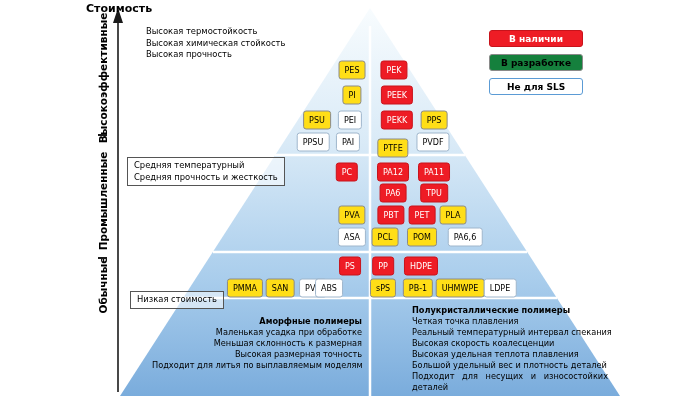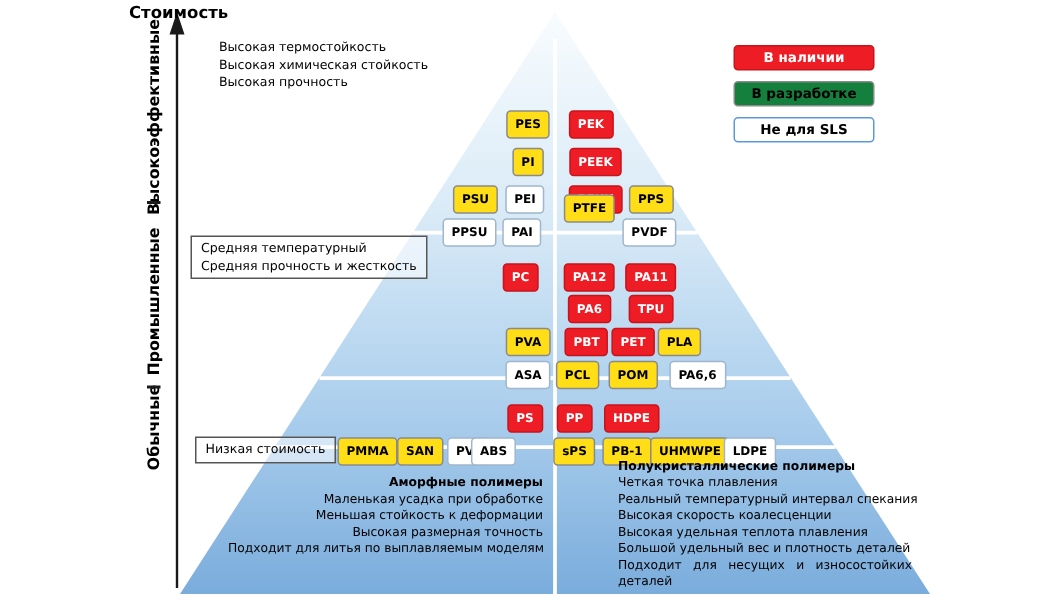--- a/index.html
+++ b/index.html
@@ -8,22 +8,22 @@
     font-family:"DejaVu Sans","Liberation Sans",sans-serif;color:#000;
   }
   .pyramid-svg{position:absolute;left:0;top:0;}
   .page-title{position:absolute;left:86px;top:2px;font-size:11px;font-weight:bold;text-align:center;}
   .tier-label{position:absolute;transform:translate(-50%,-50%) rotate(-90deg);
     font-size:10.5px;font-weight:bold;white-space:nowrap;}
   .tick{position:absolute;width:9px;height:2px;background:#1a1a1a;}
   .notes{position:absolute;font-size:8.4px;line-height:11.5px;}
   .notes .item{white-space:nowrap;}
   .notes.boxed{border:1px solid #555;background:rgba(255,255,255,0.55);padding:2px 6px;}
-  .chip{position:absolute;transform:translate(-50%,-50%);font-size:8px;font-weight:bold;
-    line-height:9px;padding:4px 5px;border-radius:3px;white-space:nowrap;margin-top:13px;}
+  .chip{position:absolute;transform:translate(-50%,-50%);font-size:8px;font-weight:normal;
+    line-height:9px;padding:4px 5px;border-radius:3px;white-space:nowrap;}
   .chip.available{background:#EE1C25;color:#fff;border:1px solid #C8131B;}
   .chip.in_development{background:#FFDE17;color:#000;border:1px solid #8a8a8a;}
   .chip.not_for_sls{background:#ffffff;color:#000;border:1px solid #9FB6CC;}
   .legend{position:absolute;left:489px;top:30px;width:94px;}
   .legend-item{height:15px;border-radius:3px;margin-bottom:7px;display:flex;
     align-items:center;justify-content:center;font-size:9px;font-weight:bold;}
   .legend-item.available{background:#EE1C25;color:#fff;border:1px solid #C8131B;}
   .legend-item.in_development{background:#15803d;color:#000;border:1px solid #8a8a8a;}
   .legend-item.not_for_sls{background:#fff;color:#000;border:1px solid #5B9BD5;}
   .col{position:absolute;font-size:8.2px;line-height:11px;padding-left:40px;}
@@ -79,21 +79,21 @@
     <div class="chip in_development" style="left: 352px; top: 70px;">PES</div>
     <div class="chip available" style="left: 394px; top: 70px;">PEK</div>
     <div class="chip in_development" style="left: 352px; top: 95px;">PI</div>
     <div class="chip available" style="left: 397px; top: 95px;">PEEK</div>
     <div class="chip in_development" style="left: 317px; top: 120px;">PSU</div>
     <div class="chip not_for_sls" style="left: 350px; top: 120px;">PEI</div>
     <div class="chip available" style="left: 397px; top: 120px;">PEKK</div>
     <div class="chip in_development" style="left: 434px; top: 120px;">PPS</div>
     <div class="chip not_for_sls" style="left: 313px; top: 142px;">PPSU</div>
     <div class="chip not_for_sls" style="left: 348px; top: 142px;">PAI</div>
-    <div class="chip in_development" style="left: 393px; top: 126px;">PTFE</div>
+    <div class="chip in_development" style="left: 393px; top: 148px;">PTFE</div>
     <div class="chip not_for_sls" style="left: 433px; top: 142px;">PVDF</div>
     <div class="chip available" style="left: 347px; top: 172px;">PC</div>
     <div class="chip available" style="left: 393px; top: 172px;">PA12</div>
     <div class="chip available" style="left: 434px; top: 172px;">PA11</div>
     <div class="chip available" style="left: 393px; top: 193px;">PA6</div>
     <div class="chip available" style="left: 434px; top: 193px;">TPU</div>
     <div class="chip in_development" style="left: 352px; top: 215px;">PVA</div>
     <div class="chip available" style="left: 391px; top: 215px;">PBT</div>
     <div class="chip available" style="left: 422px; top: 215px;">PET</div>
     <div class="chip in_development" style="left: 453px; top: 215px;">PLA</div>
@@ -117,21 +117,21 @@
 <div class="legend">
   <div class="legend-item available">В наличии</div>
   <div class="legend-item in_development">В разработке</div>
   <div class="legend-item not_for_sls">Не для SLS</div>
 </div>
 
 <div class="col col-amorphous">
   <div class="col-header">Аморфные полимеры</div>
   <div>
       <div class="item">Маленькая усадка при обработке</div>
-      <div class="item">Меньшая стойкость к деформации</div>
+      <div class="item">Меньшая склонность к размерная</div>
       <div class="item">Высокая размерная точность</div>
       <div class="item">Подходит для литья по выплавляемым моделям</div>
     </div>
 </div>
 
 <div class="col col-semi">
   <div class="col-header">Полукристаллические полимеры</div>
   <div>
       <div class="item">Четкая точка плавления</div>
       <div class="item">Реальный температурный интервал спекания</div>

